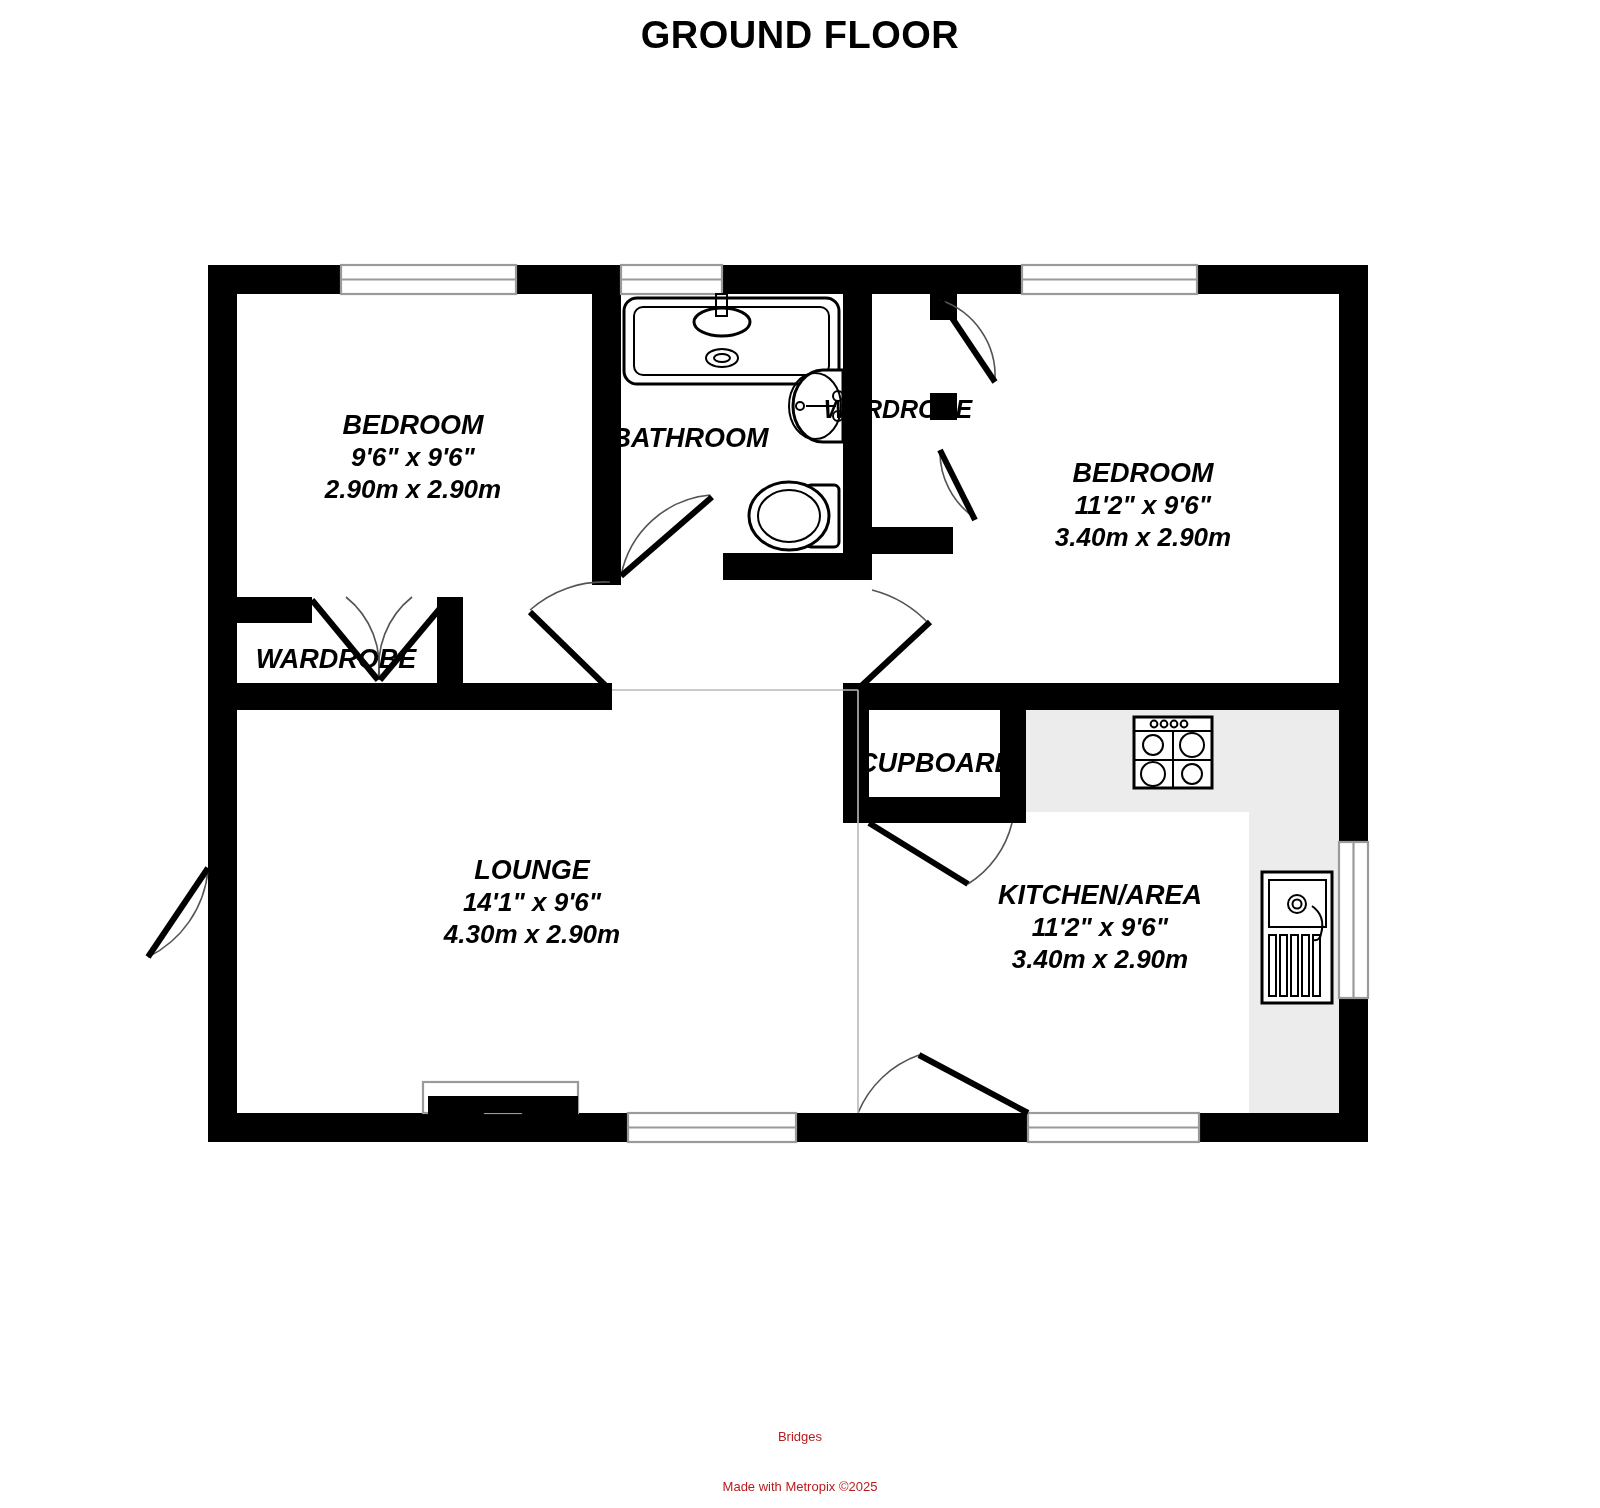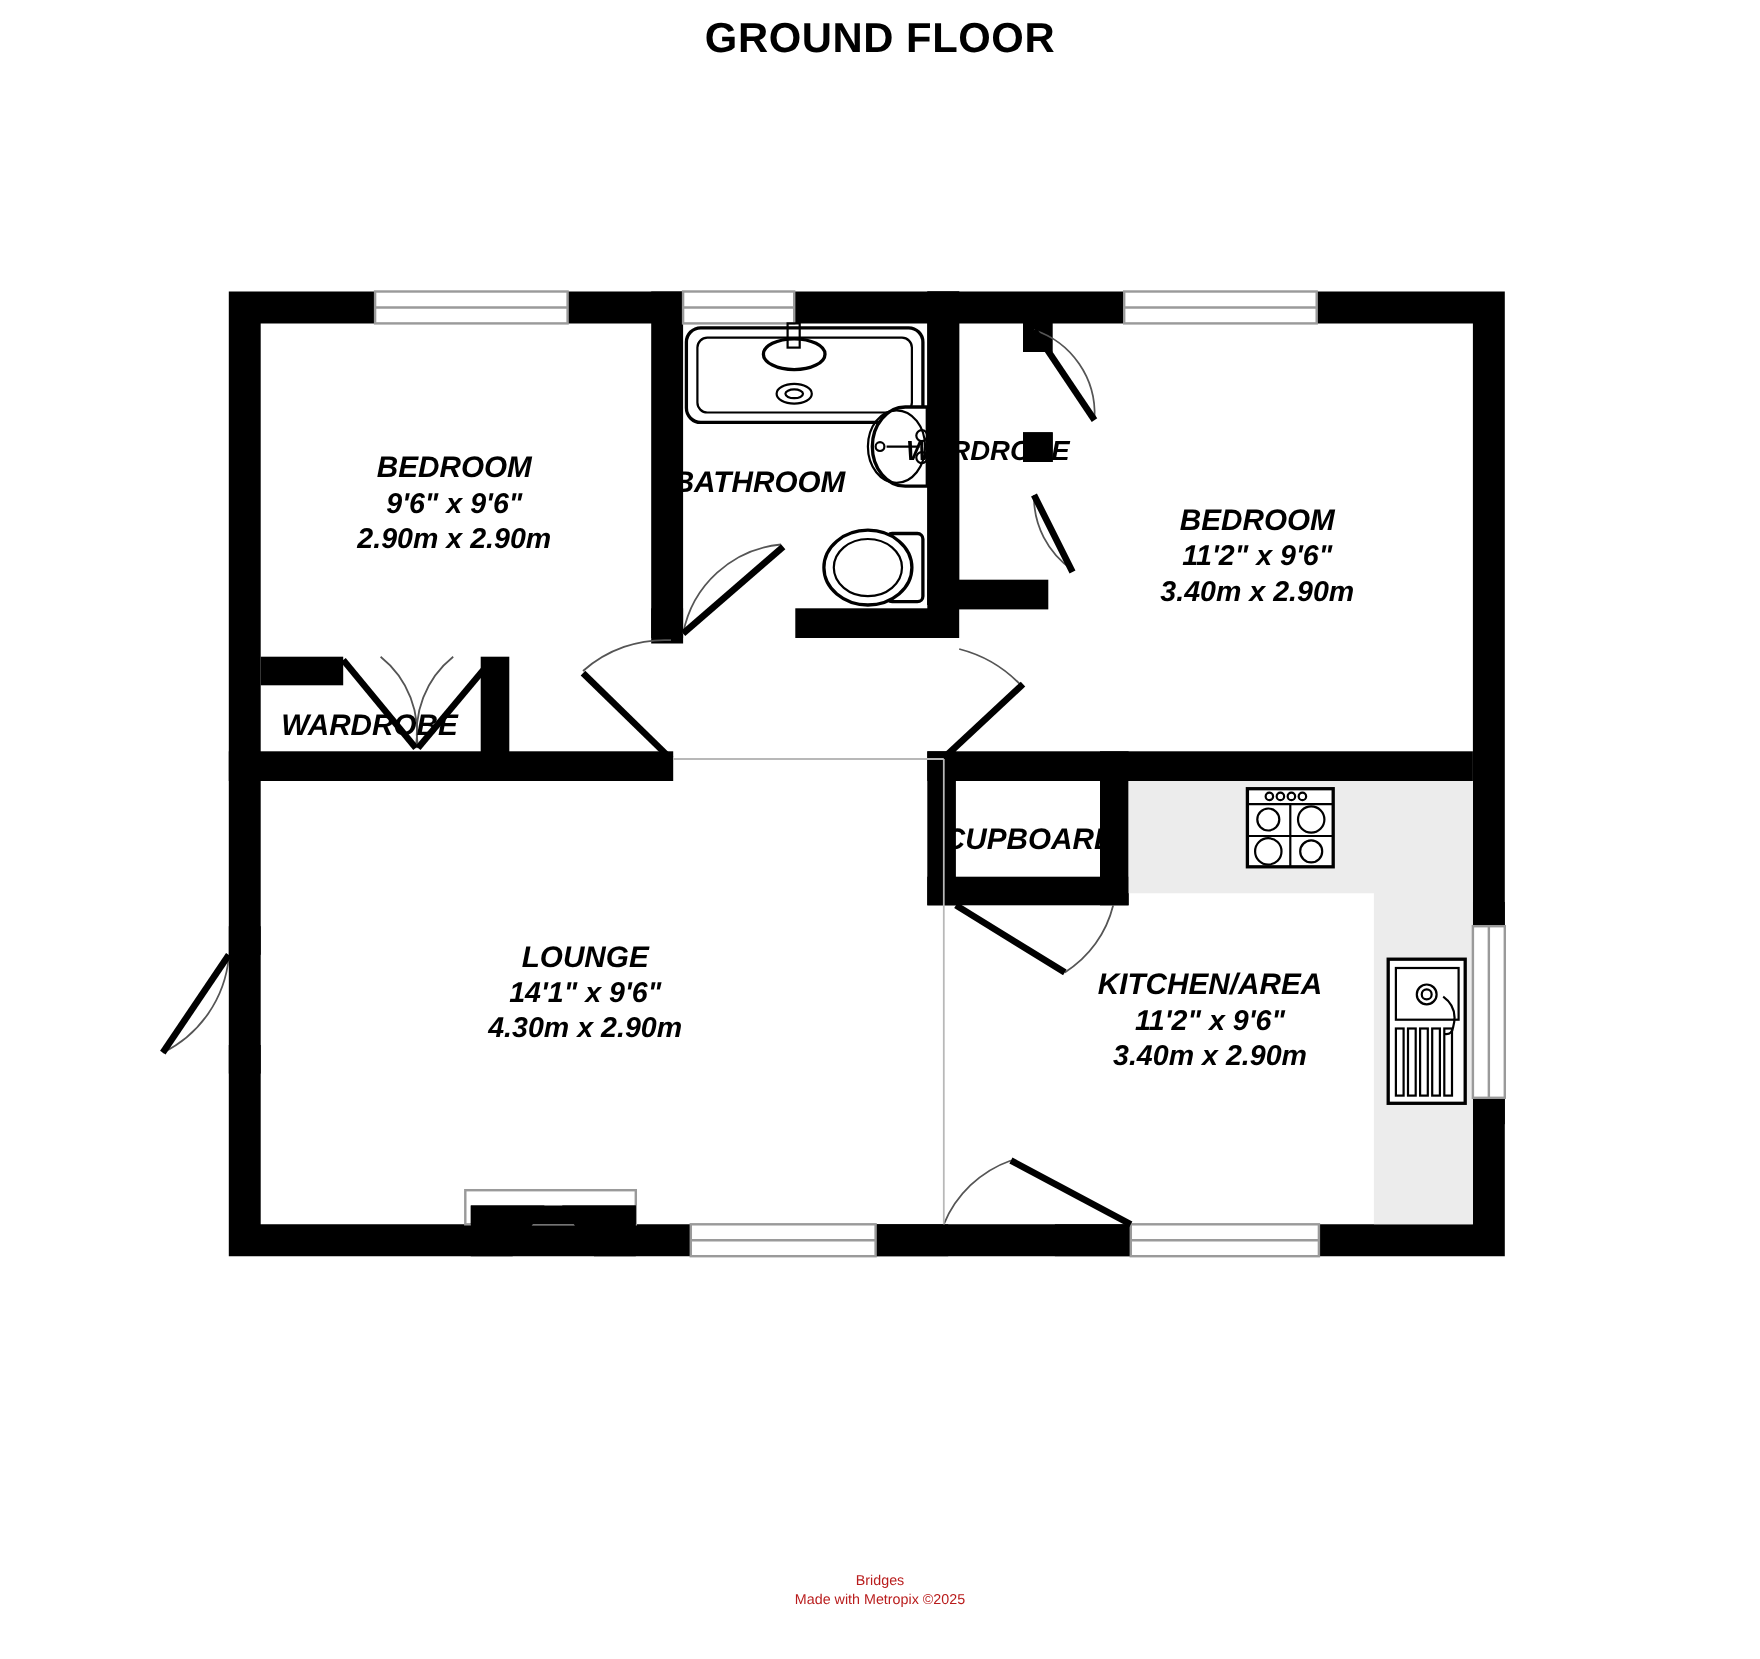--- a/index.html
+++ b/index.html
@@ -35,21 +35,21 @@
     position: absolute;
     left: 0;
     width: 1600px;
     text-align: center;
     font-family: "Liberation Sans", sans-serif;
     font-size: 13px;
     color: #b91c1c;
     line-height: 17px;
   }
   .footer-line1 { top: 1428px; }
-  .footer-line2 { top: 1445px; }
+  .footer-line2 { top: 1478px; }
 
   svg.plan {
     position: absolute;
     top: 0;
     left: 0;
   }
   .wall { fill: #000000; }
   .counter { fill: #ececec; }
   .fixture-line-thin {
     fill: none;

